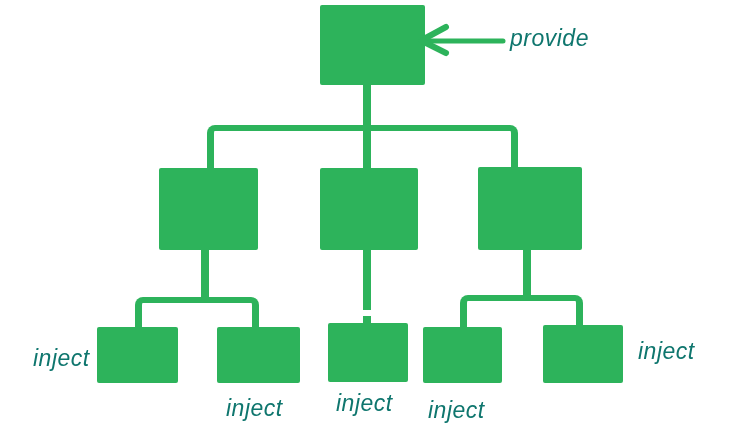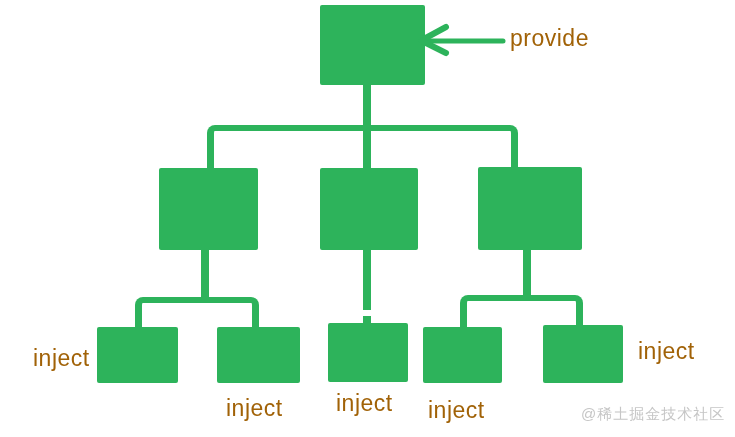--- a/index.html
+++ b/index.html
@@ -25,25 +25,26 @@
     background: transparent;
     border-top: 6px solid #2db35b;
     border-left: 7px solid #2db35b;
     border-right: 7px solid #2db35b;
     border-top-left-radius: 8px;
     border-top-right-radius: 8px;
     box-sizing: border-box;
   }
   .label {
     position: absolute;
-    color: #a16207;
+    color: #0f766e;
     font-size: 23px;
     letter-spacing: 0.5px;
     white-space: nowrap;
     line-height: 1;
+    font-style: italic;
   }
   .watermark {
     position: absolute;
     color: #c6c6c6;
     font-size: 15px;
     letter-spacing: 1px;
     white-space: nowrap;
     line-height: 1;
   }
   .arrow-svg { position: absolute; }
@@ -85,15 +86,14 @@
   </svg>
 
   <span class="label" style="left:510px; top:27px;">provide</span>
 
   <span class="label" style="left:33px; top:347px;">inject</span>
   <span class="label" style="left:226px; top:397px;">inject</span>
   <span class="label" style="left:336px; top:392px;">inject</span>
   <span class="label" style="left:428px; top:399px;">inject</span>
   <span class="label" style="left:638px; top:340px;">inject</span>
 
-  <span class="watermark" style="left:581px; top:406px;">@稀土掘金技术社区</span>
 
 </div>
 
 </body></html>

